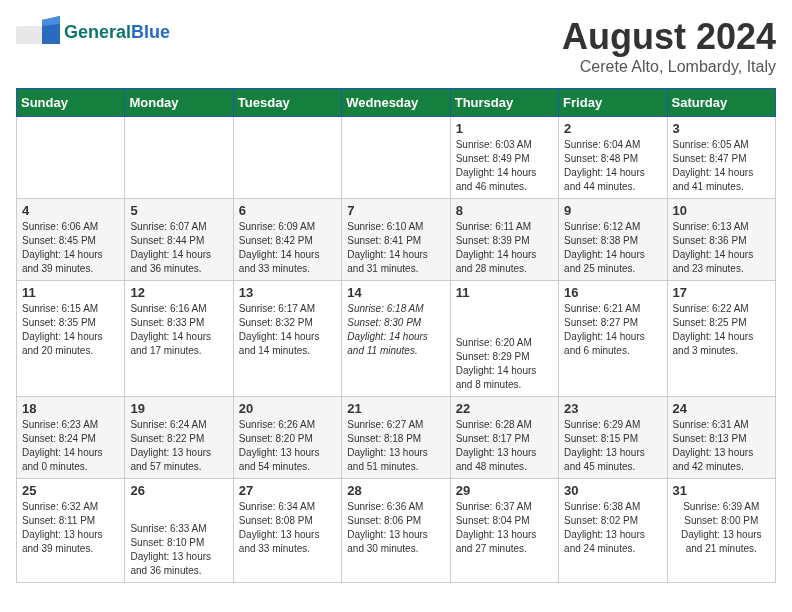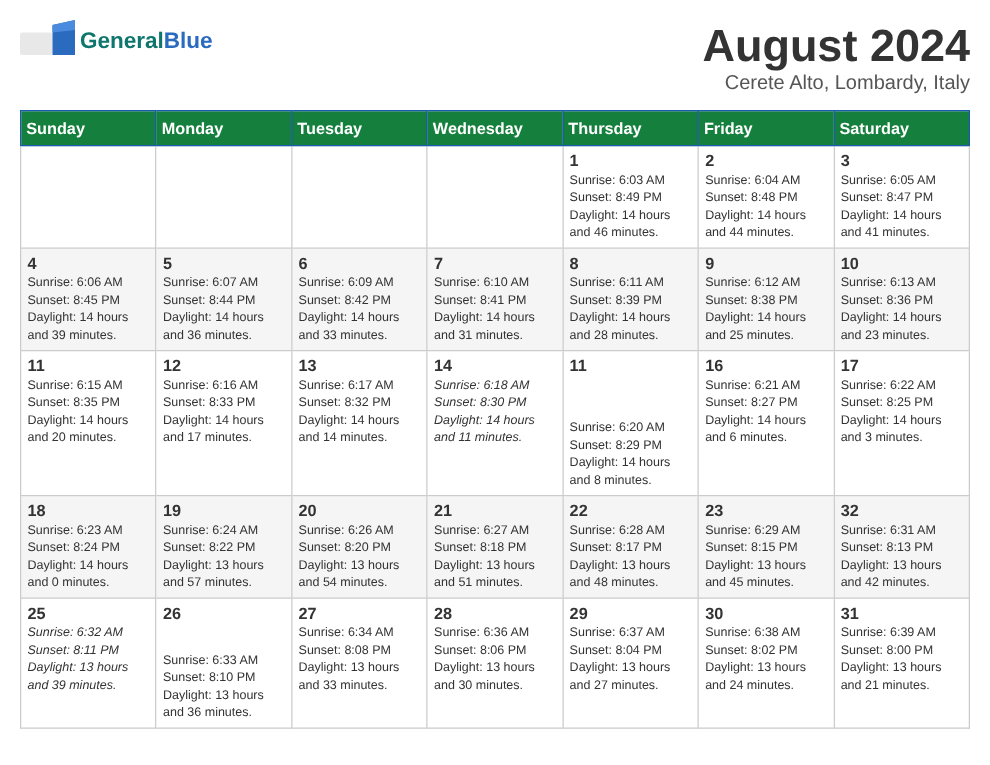--- a/index.html
+++ b/index.html
@@ -282,31 +282,31 @@
 and 48 minutes.</div>
         </td>
         <td>
           <span class="day-number">23</span>
           <div class="day-info" style="white-space: pre-line;">Sunrise: 6:29 AM
 Sunset: 8:15 PM
 Daylight: 13 hours
 and 45 minutes.</div>
         </td>
         <td>
-          <span class="day-number">32</span>
+          <span class="day-number">24</span>
           <div class="day-info" style="white-space: pre-line;">Sunrise: 6:31 AM
 Sunset: 8:13 PM
 Daylight: 13 hours
 and 42 minutes.</div>
         </td>
       </tr>
       <tr class="row-normal">
         <td>
           <span class="day-number">25</span>
-          <div class="day-info" style="white-space: pre-line; font-style: italic;">Sunrise: 6:32 AM
+          <div class="day-info" style="white-space: pre-line;">Sunrise: 6:32 AM
 Sunset: 8:11 PM
 Daylight: 13 hours
 and 39 minutes.</div>
         </td>
         <td>
           <span class="day-number">26</span>
           <div class="day-info" style="white-space: pre-line; margin-top: 24px;">Sunrise: 6:33 AM
 Sunset: 8:10 PM
 Daylight: 13 hours
 and 36 minutes.</div>
@@ -334,20 +334,20 @@
         </td>
         <td>
           <span class="day-number">30</span>
           <div class="day-info" style="white-space: pre-line;">Sunrise: 6:38 AM
 Sunset: 8:02 PM
 Daylight: 13 hours
 and 24 minutes.</div>
         </td>
         <td>
           <span class="day-number">31</span>
-          <div class="day-info" style="white-space: pre-line;">Sunrise: 6:39 AM
+          <div class="day-info" style="white-space: pre-line; text-align: center;">Sunrise: 6:39 AM
 Sunset: 8:00 PM
 Daylight: 13 hours
 and 21 minutes.</div>
         </td>
       </tr>
     </tbody>
 </table>
 
 </body></html>

